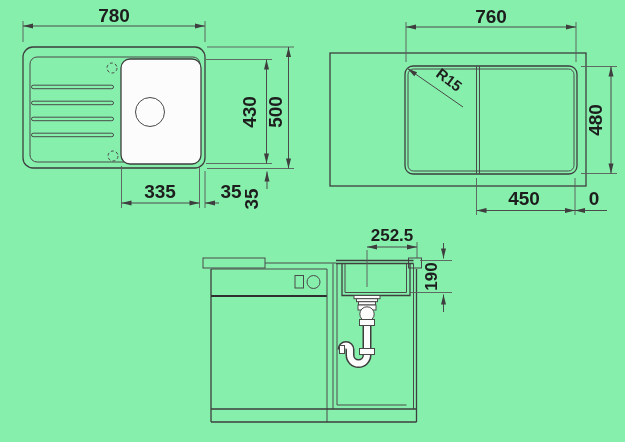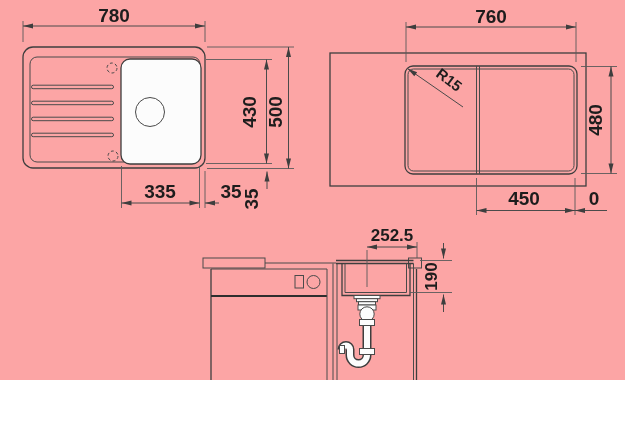--- a/index.html
+++ b/index.html
@@ -1,16 +1,16 @@
 <!DOCTYPE html>
 <html><head>
 <meta charset="utf-8">
 <style>
   html,body{margin:0;padding:0;background:#ffffff;}
-  #canvas{position:relative;width:625px;height:380px;background:#fca5a5;overflow:hidden;
+  #canvas{position:relative;width:625px;height:442px;background:#86efac;overflow:hidden;
           font-family:"Liberation Sans", sans-serif;}
   svg{position:absolute;left:0;top:0;}
   .obj{stroke:#3e3e3e;stroke-width:1.3;fill:none;}
   .obj-thin{stroke:#4a4a4a;stroke-width:1;fill:none;}
   .obj-bold{stroke:#2e2e2e;stroke-width:2.2;fill:none;}
   .dim{stroke:#4a4a4a;stroke-width:1;fill:none;}
   .ext{stroke:#5a5a5a;stroke-width:0.9;fill:none;}
   .dash{stroke:#4a4a4a;stroke-width:1;fill:none;stroke-dasharray:3 2.2;}
   .fillbg{fill:#fcfcfc;}
   .dimtext{font-weight:bold;fill:#1d1d1d;font-size:19px;}

